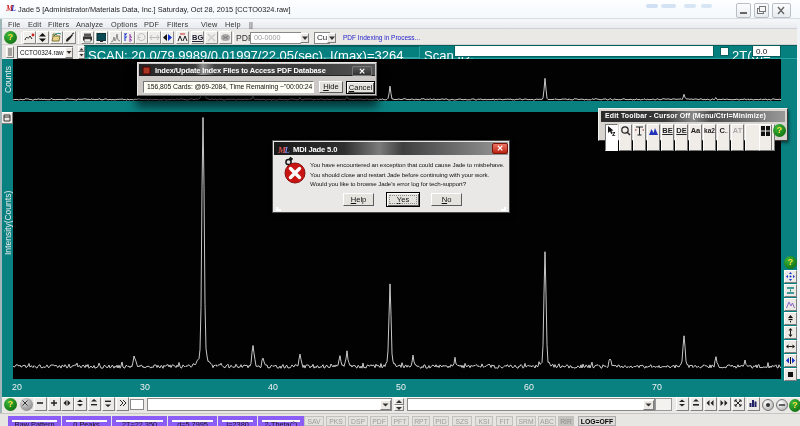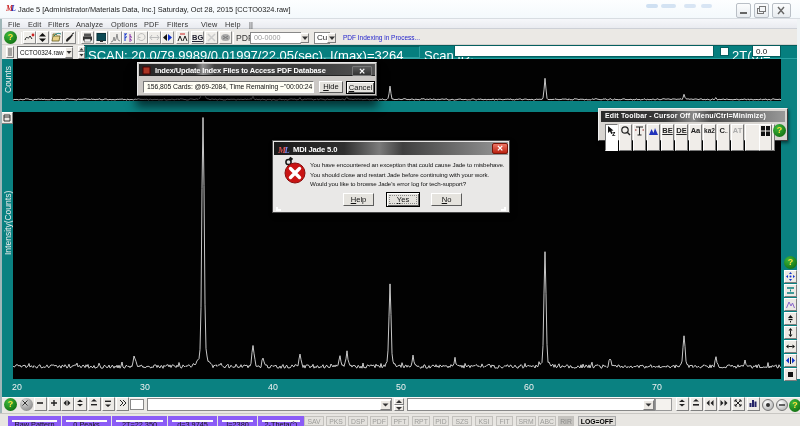--- a/index.html
+++ b/index.html
@@ -369,21 +369,21 @@
       <svg width="10" height="10">
         <path d="M2 5 h6" stroke="#333" stroke-width="1.5"></path>
       </svg>
     </div>
     <div class="abs grncirc" style="left:789px;top:398.5px;width:12px;height:13px;font-size:9px;line-height:13px;">?</div>
 
 <div class="abs" id="status">
   <div class="sc" style="left:8px;width:53px;">Raw Pattern</div>
   <div class="sc" style="left:62px;width:49px;">0 Peaks</div>
   <div class="sc" style="left:112px;width:55px;">2T=22.350</div>
-  <div class="sc" style="left:168px;width:49px;">d=3.9745</div>
+  <div class="sc" style="left:168px;width:49px;">d=5.7995</div>
   <div class="sc" style="left:218px;width:39px;">I=2380</div>
   <div class="sc" style="left:258px;width:46px;">2-Theta(°)</div>
       <div class="code" style="left:304px;width:20px;">SAV</div>
       <div class="code" style="left:326px;width:20px;">PKS</div>
       <div class="code" style="left:348px;width:20px;">DSP</div>
       <div class="code" style="left:370px;width:18px;">PDF</div>
       <div class="code" style="left:391px;width:18px;">PFT</div>
       <div class="code" style="left:412px;width:18px;">RPT</div>
       <div class="code" style="left:433px;width:16px;">PID</div>
       <div class="code" style="left:452px;width:20px;">SZS</div>

